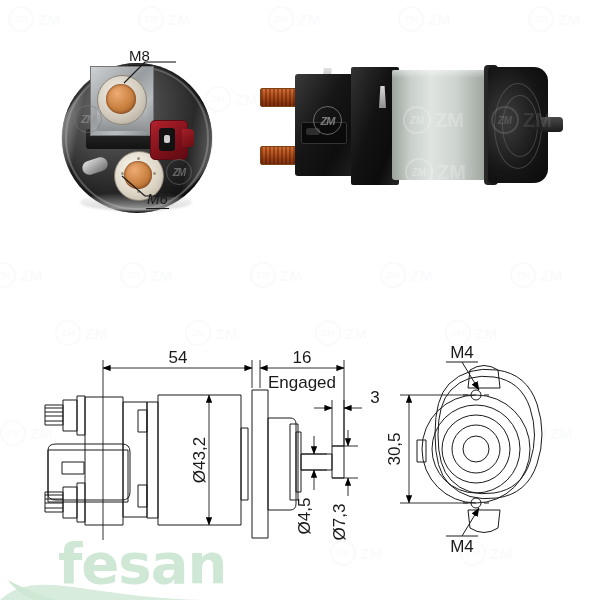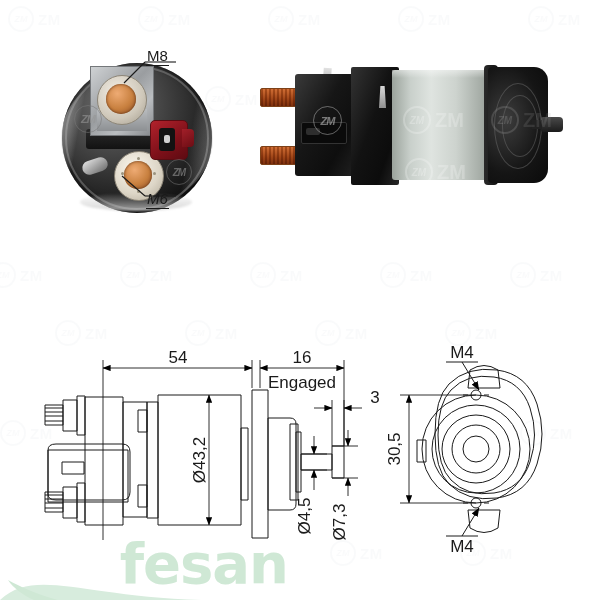--- a/index.html
+++ b/index.html
@@ -115,21 +115,21 @@
     display:flex;align-items:center;justify-content:center;
     font-style:italic;font-weight:bold;color:rgba(150,150,150,.6);
     letter-spacing:-1px;
   }
   #front-logo1{left:12px;top:42px;width:26px;height:26px;font-size:11px;}
   #front-logo2{left:104px;top:96px;width:24px;height:24px;font-size:10px;}
 
   
   .callout{position:absolute;font-size:15px;color:#1a1a1a;}
   .callout .txt{display:inline-block;border-bottom:1.4px solid #1a1a1a;padding:0 1px 1px;}
-  #lbl-m8{left:146px;top:47px;}
+  #lbl-m8{left:128px;top:47px;}
   #lbl-m6{left:146px;top:190px;font-style:italic;}
 
   
   #side-photo{left:255px;top:62px;width:300px;height:145px;}
   
   .cu-stud{
     position:absolute;width:40px;height:17px;border-radius:2px;
     background:
       repeating-linear-gradient(90deg,#b9743c 0 2px,#e6a572 2px 4px),
       linear-gradient(180deg,#e8ab78,#b06a34 60%,#8a4a20);
@@ -212,21 +212,21 @@
   #wm-side-b{left:150px;top:96px;}
   #wm-side-c{left:236px;top:44px;}
   #wm-side-c .wmring{border-color:rgba(160,160,160,.5);color:rgba(160,160,160,.55);}
   #wm-side-c .wmtxt{color:rgba(160,160,160,.35);}
 
   
   #tech{position:absolute;left:0;top:340px;width:600px;height:230px;}
   #tech svg{display:block;}
 
   
-  #fesan{position:absolute;left:58px;top:536px;width:230px;height:64px;text-align:right;}
+  #fesan{position:absolute;left:58px;top:536px;width:230px;height:64px;}
   #fesan .word{
     font-size:56px;font-weight:bold;color:#cfe8d5;letter-spacing:-1px;
     line-height:56px;font-family:"DejaVu Sans", sans-serif;
   }
 </style>
 </head>
 <body>
 
 <div id="stage">
 

